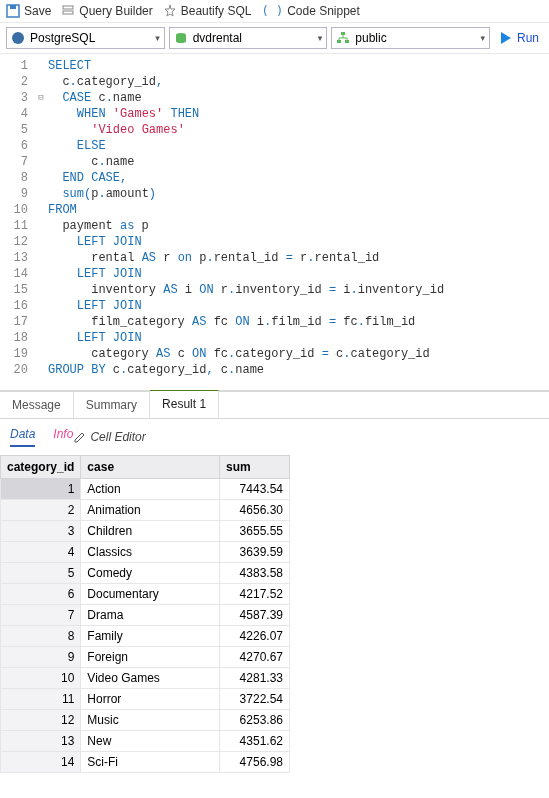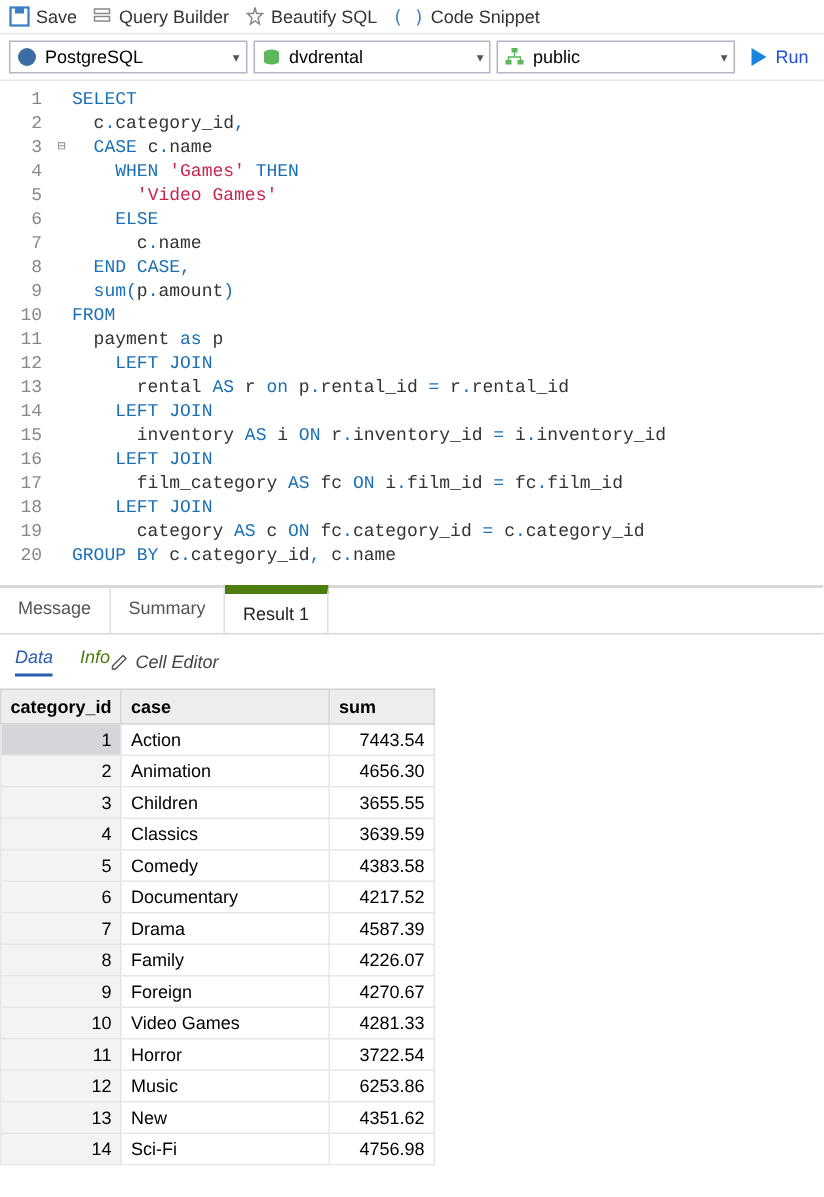--- a/index.html
+++ b/index.html
@@ -14,24 +14,24 @@
 .code-area { font-family: Consolas, "Courier New", monospace; font-size: 12px; padding: 4px 0; background: #fff; }
 .code-line { display: flex; line-height: 16px; }
 .gutter { width: 34px; text-align: right; padding-right: 6px; color: #888; user-select: none; }
 .fold { width: 14px; color: #888; font-size: 9px; display:flex; align-items:center; justify-content:center; }
 .code { white-space: pre; }
 .kw { color: #1a6fb5; }
 .str { color: #c7254e; }
 .id { color: #333; }
 .tabs-sub { display: flex; border-top: 2px solid #d8d8d8; border-bottom: 1px solid #d8d8d8; margin-top: 8px; }
 .tab-sub { padding: 6px 12px; cursor: pointer; color: #555; border-right: 1px solid #e0e0e0; }
-.tab-sub.active { background: #fff; border-top: 6px solid #4d7c0f; margin-top:-2px; color:#222;}
+.tab-sub.active { background: #fff; border-top: 1px solid #4d7c0f; margin-top:-2px; color:#222;}
 .data-head { display: flex; padding: 8px 10px; align-items:center;font-style:italic; }
 .data-tabs { display:flex; gap: 18px; }
-.data-tab { cursor: pointer; color: #4d7c0f; padding-bottom:4px;}
+.data-tab { cursor: pointer; color: #ec4899; padding-bottom:4px;}
 .data-tab.active { color: #2a5db0; border-bottom: 2px solid #2a5db0; }
 .cell-editor { display: flex; align-items: center; gap: 4px; cursor: pointer; color: #444; }
 table.results { border-collapse: collapse; width: 290px; font-size: 12px; }
 table.results th { background: #ededf0; border: 1px solid #d4d4d8; padding: 4px 6px; text-align: left; font-weight: bold; }
 table.results td { border: 1px solid #e6e6ea; padding: 3px 6px; }
 table.results td.rowid { text-align: right; background: #f3f3f5; width:38px; }
 table.results td.num { text-align: right; width:70px; }
 table.results tr.sel td.rowid { background: #d6d6da; }
 .chev { font-size: 9px; color: #555; }
 svg { display: block; }

